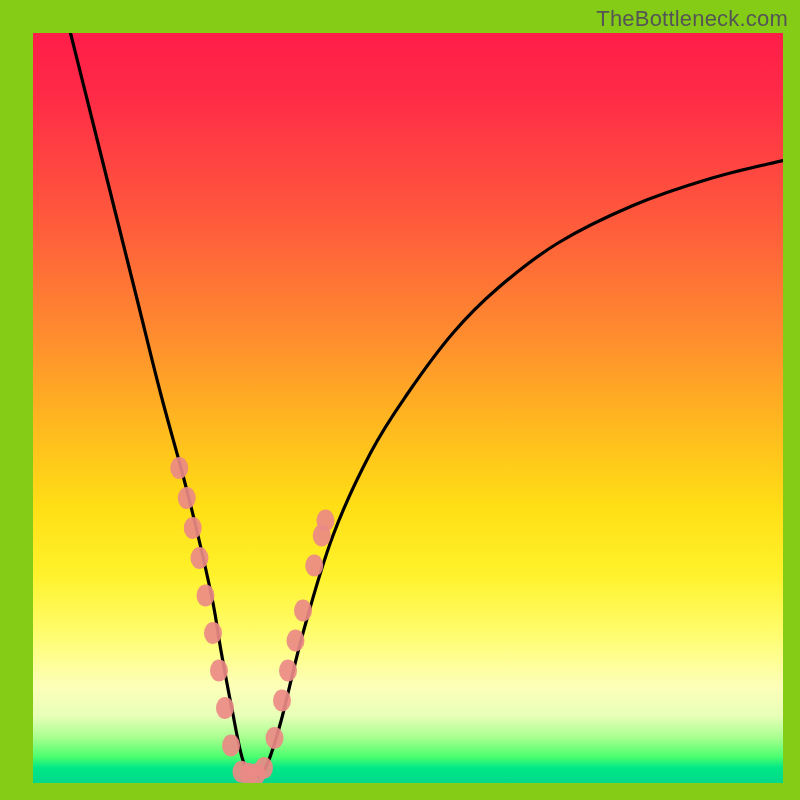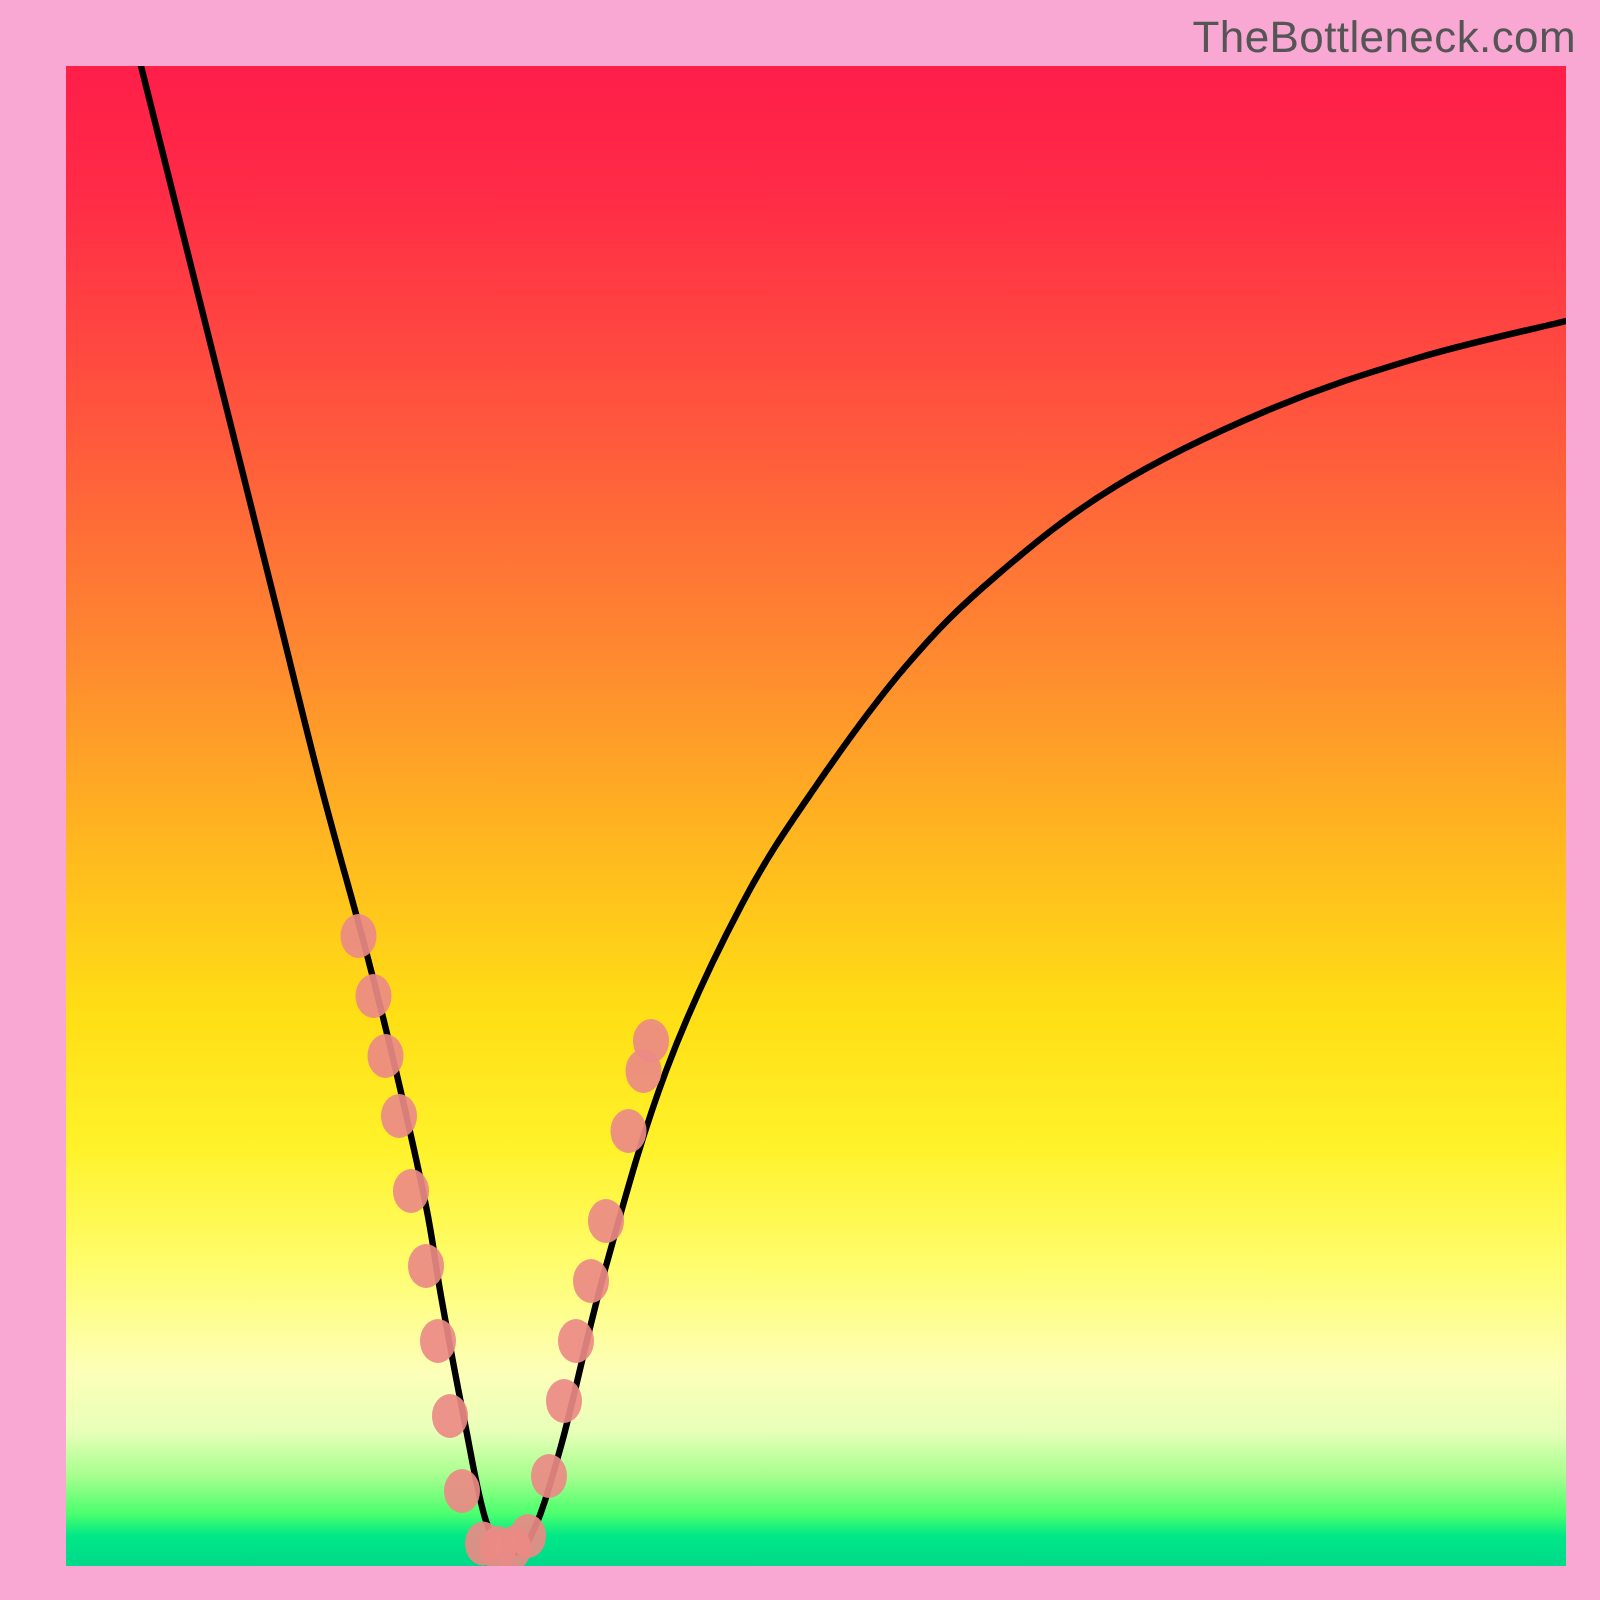--- a/index.html
+++ b/index.html
@@ -10,21 +10,21 @@
     overflow: hidden;
     background: #000;
     font-family: Arial, Helvetica, sans-serif;
   }
   .frame {
     position: absolute;
     left: 0;
     top: 0;
     width: 800px;
     height: 800px;
-    background: #f9a8d4;
+    background: #84cc16;
   }
   .plot {
     position: absolute;
     left: 33px;
     top: 33px;
     width: 750px;
     height: 750px;
     
     background: linear-gradient(to bottom,
       #ff1e49 0%,

